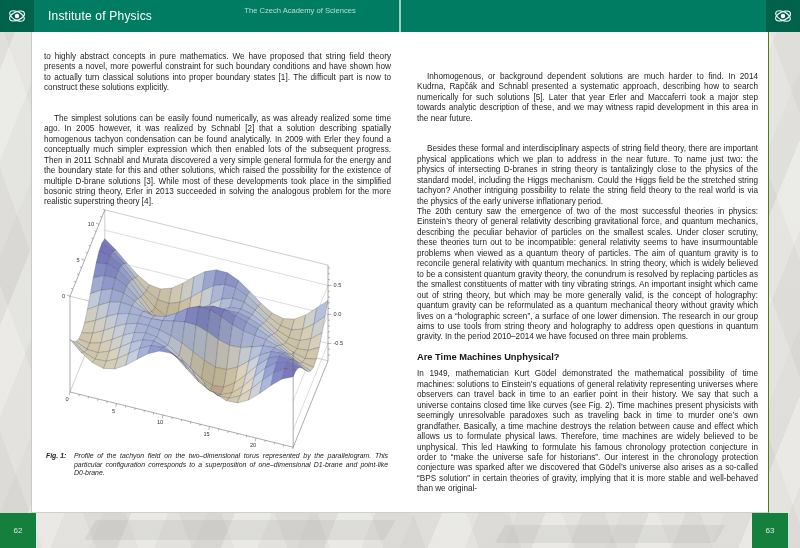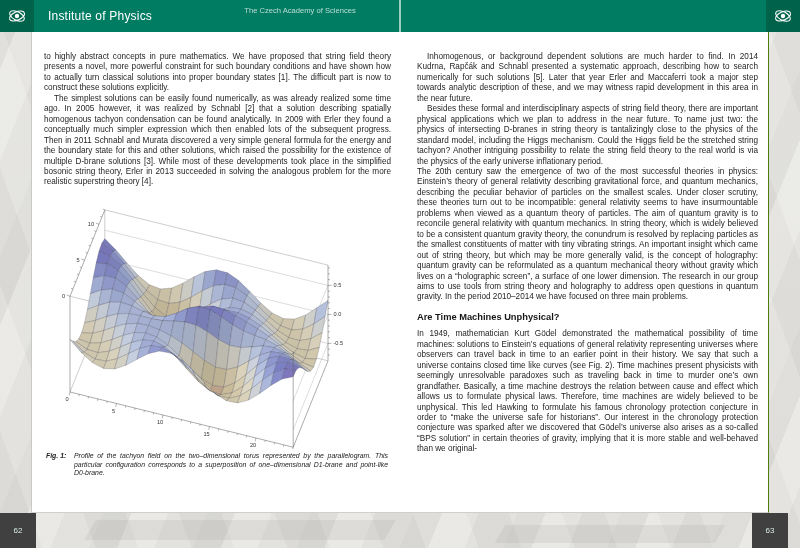--- a/index.html
+++ b/index.html
@@ -25,33 +25,33 @@
   .header .t-right{position:absolute;right:42px;top:0;height:32px;display:flex;align-items:center;color:#fff;font-size:8.6px;letter-spacing:.2px;}
   .logo svg{display:block;}
 
   
   .paper{position:absolute;left:31px;top:32px;width:738px;height:481px;background:#fff;z-index:2;
          border-left:1px solid #c9c9c9;border-right:1px solid #4d7c0f;border-bottom:1px solid #cfcfcd;box-sizing:border-box;}
   .col{position:absolute;top:20px;color:#1f1f1f;font-size:8.2px;line-height:10.45px;text-align:justify;}
   .col-left{left:12px;width:347px;height:440px;}
   .col-right{left:385px;width:341px;height:440px;}
   .col p{margin:0;}
-  .col p.ind{text-indent:10px;}
+  .col p.ind{text-indent:10px;margin-top:20px;}
   h1.qg{font-size:11.5px;margin:10px 0 8px 0;color:#111;letter-spacing:.1px;}
   h2.tm{font-size:9.3px;margin:9px 0 7px 0;color:#161616;}
 
   .fig{position:absolute;left:0;top:150px;width:347px;height:250px;}
   .fig svg{width:347px;height:250px;}
   .caption{position:absolute;left:2px;top:400px;width:342px;display:flex;
            font-size:6.9px;line-height:8.7px;color:#222;}
   .caption .lab{font-weight:bold;font-style:italic;width:28px;flex:0 0 28px;}
   .caption .txt{font-style:italic;flex:1;text-align:justify;}
 
   
-  .pagebox{position:absolute;top:513px;width:36px;height:35px;background:#404040;z-index:3;
+  .pagebox{position:absolute;top:513px;width:36px;height:35px;background:#15803d;z-index:3;
            display:flex;align-items:center;justify-content:center;color:#d8ebe3;font-size:8px;}
   .pagebox.left{left:0;}
   .pagebox.right{right:12px;}
 </style>
 </head>
 <body>
 
 <div class="bg-photo">
   <div class="bg-streak" style="left:60px;top:60px;width:180px;height:26px;"></div>
   <div class="bg-streak" style="left:420px;top:200px;width:260px;height:30px;"></div>

